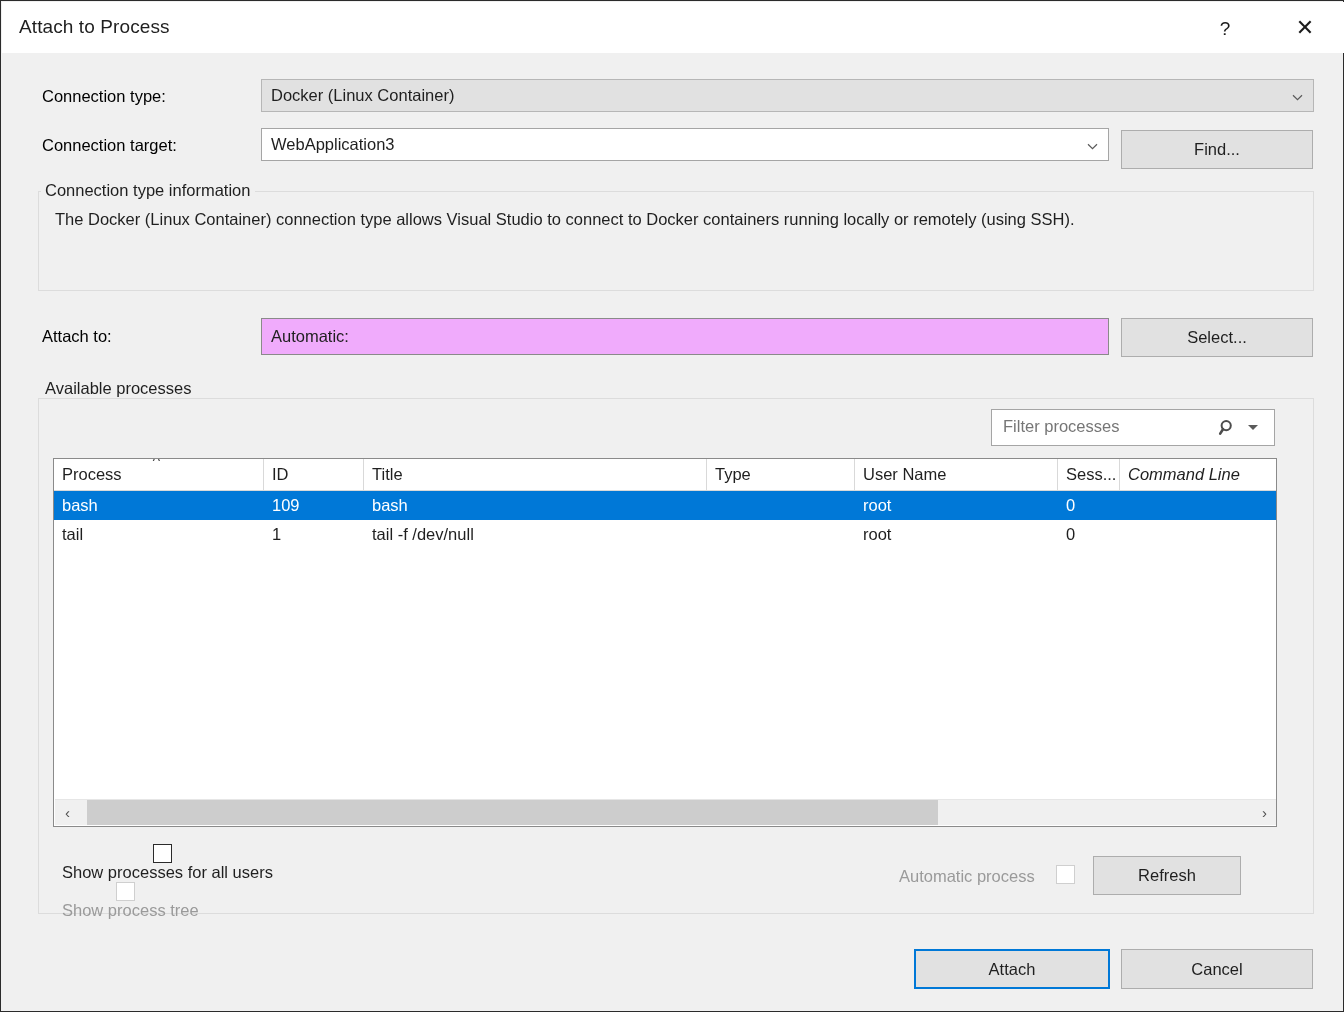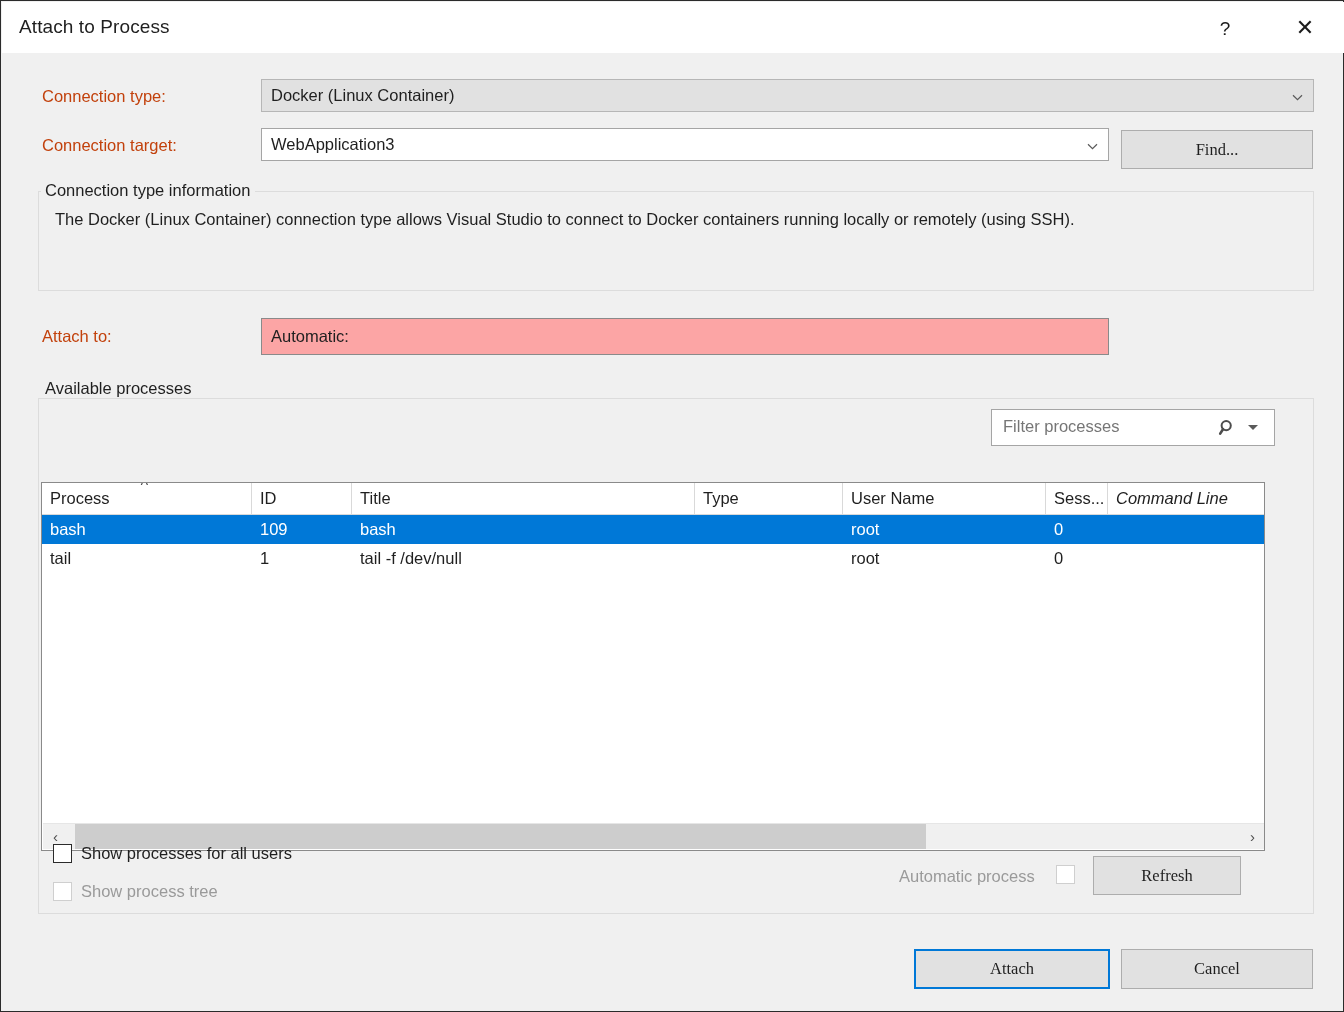--- a/index.html
+++ b/index.html
@@ -58,21 +58,21 @@
     color: #1a1a1a;
     line-height: 1;
     font-family: "Liberation Sans", sans-serif;
   }
   .tb-close .glyph { font-size: 22px; font-weight: 300; }
 
   
   .lbl {
     position: absolute;
     font-size: 16.5px;
-    color: #c2410c;
+    color: #000000;
     white-space: nowrap;
   }
   .lbl.dim { color: #9a9a9a; }
 
   
   .field {
     position: absolute;
     box-sizing: border-box;
     border: 1px solid #a5a5a5;
     background: #ffffff;
@@ -84,40 +84,40 @@
   .field .val {
     padding-left: 9px;
     white-space: nowrap;
     overflow: hidden;
   }
   .field.gray {
     background: #e1e1e1;
     border-color: #b6b6b6;
   }
   .field.flat {
-    background: #fca5a5;
+    background: #f0abfc;
     border-color: #8a8a8a;
   }
   .chev {
     position: absolute;
     right: 10px;
     top: 50%;
     margin-top: -4px;
     width: 11px;
     height: 11px;
   }
   .chev svg { display: block; }
 
   
   .btn {
     position: absolute;
     box-sizing: border-box;
     background: #e1e1e1;
     border: 1px solid #adadad;
-    font-family: Liberation Serif, serif;
+    font-family: Liberation Sans, sans-serif;
     font-size: 16.5px;
     color: #1f1f1f;
     cursor: default;
     padding: 0;
     display: flex;
     align-items: center;
     justify-content: center;
   }
   .btn.focus {
     border: 2px solid #0078d7;
@@ -264,20 +264,21 @@
     top: 0;
     height: 25px;
     background: #cdcdcd;
   }
 
   
   .cbwrap {
     position: absolute;
     display: flex;
     align-items: center;
+    flex-direction: column;
   }
   .cbox {
     box-sizing: border-box;
     width: 19px;
     height: 19px;
     border: 1px solid #2b2b2b;
     background: #ffffff;
     flex: 0 0 auto;
   }
   .cbox.dis { border-color: #cfcfcf; }
@@ -331,36 +332,37 @@
   <div class="group" style="left:37px; top:190px; width:1276px; height:100px;"></div>
   <div class="group-title" style="left:40px; top:180px;">Connection type information</div>
   <div class="info-text" style="left:54px; top:209px;">The Docker (Linux Container) connection type allows Visual Studio to connect to Docker containers running locally or remotely (using SSH).</div>
 
   <div class="lbl" style="left:41px; top:326px;">Attach to:</div>
 
   <div class="field flat" style="left:260px; top:317px; width:848px; height:37px;">
     <div class="val">Automatic:</div>
   </div>
 
+  <button class="btn" style="left:1120px; top:317px; width:192px; height:39px;">Select...</button>
 
   <div class="group" style="left:37px; top:397px; width:1276px; height:516px;"></div>
   <div class="group-title" style="left:40px; top:378px;">Available processes</div>
 
   <div class="filterbox" style="left:990px; top:408px; width:284px; height:37px;">
     <div class="filter-ph">Filter processes</div>
     <span class="mag">
       <svg width="20" height="20" viewBox="0 0 20 20">
         <circle cx="8.2" cy="7.6" r="4.6" fill="none" stroke="#4d4d4d" stroke-width="2"></circle>
         <line x1="5.0" y1="11.2" x2="2.2" y2="15.6" stroke="#4d4d4d" stroke-width="2.6" stroke-linecap="round"></line>
       </svg>
     </span>
     <span class="filt-caret"></span>
   </div>
 
-  <div class="listbox" style="left:40px; top:457px; width:1224px; height:369px;margin-top:24px;">
+  <div class="listbox" style="left:52px; top:457px; width:1224px; height:369px;">
 
     <div class="hdr-row">
       <div class="hdr-cell" style="left:0px; width:210px;">
         <span class="htxt">Process</span>
         <span class="sort-glyph">˄</span>
       </div>
       <div class="hdr-cell" style="left:210px; width:100px;">
         <span class="htxt">ID</span>
       </div>
       <div class="hdr-cell" style="left:310px; width:343px;">

